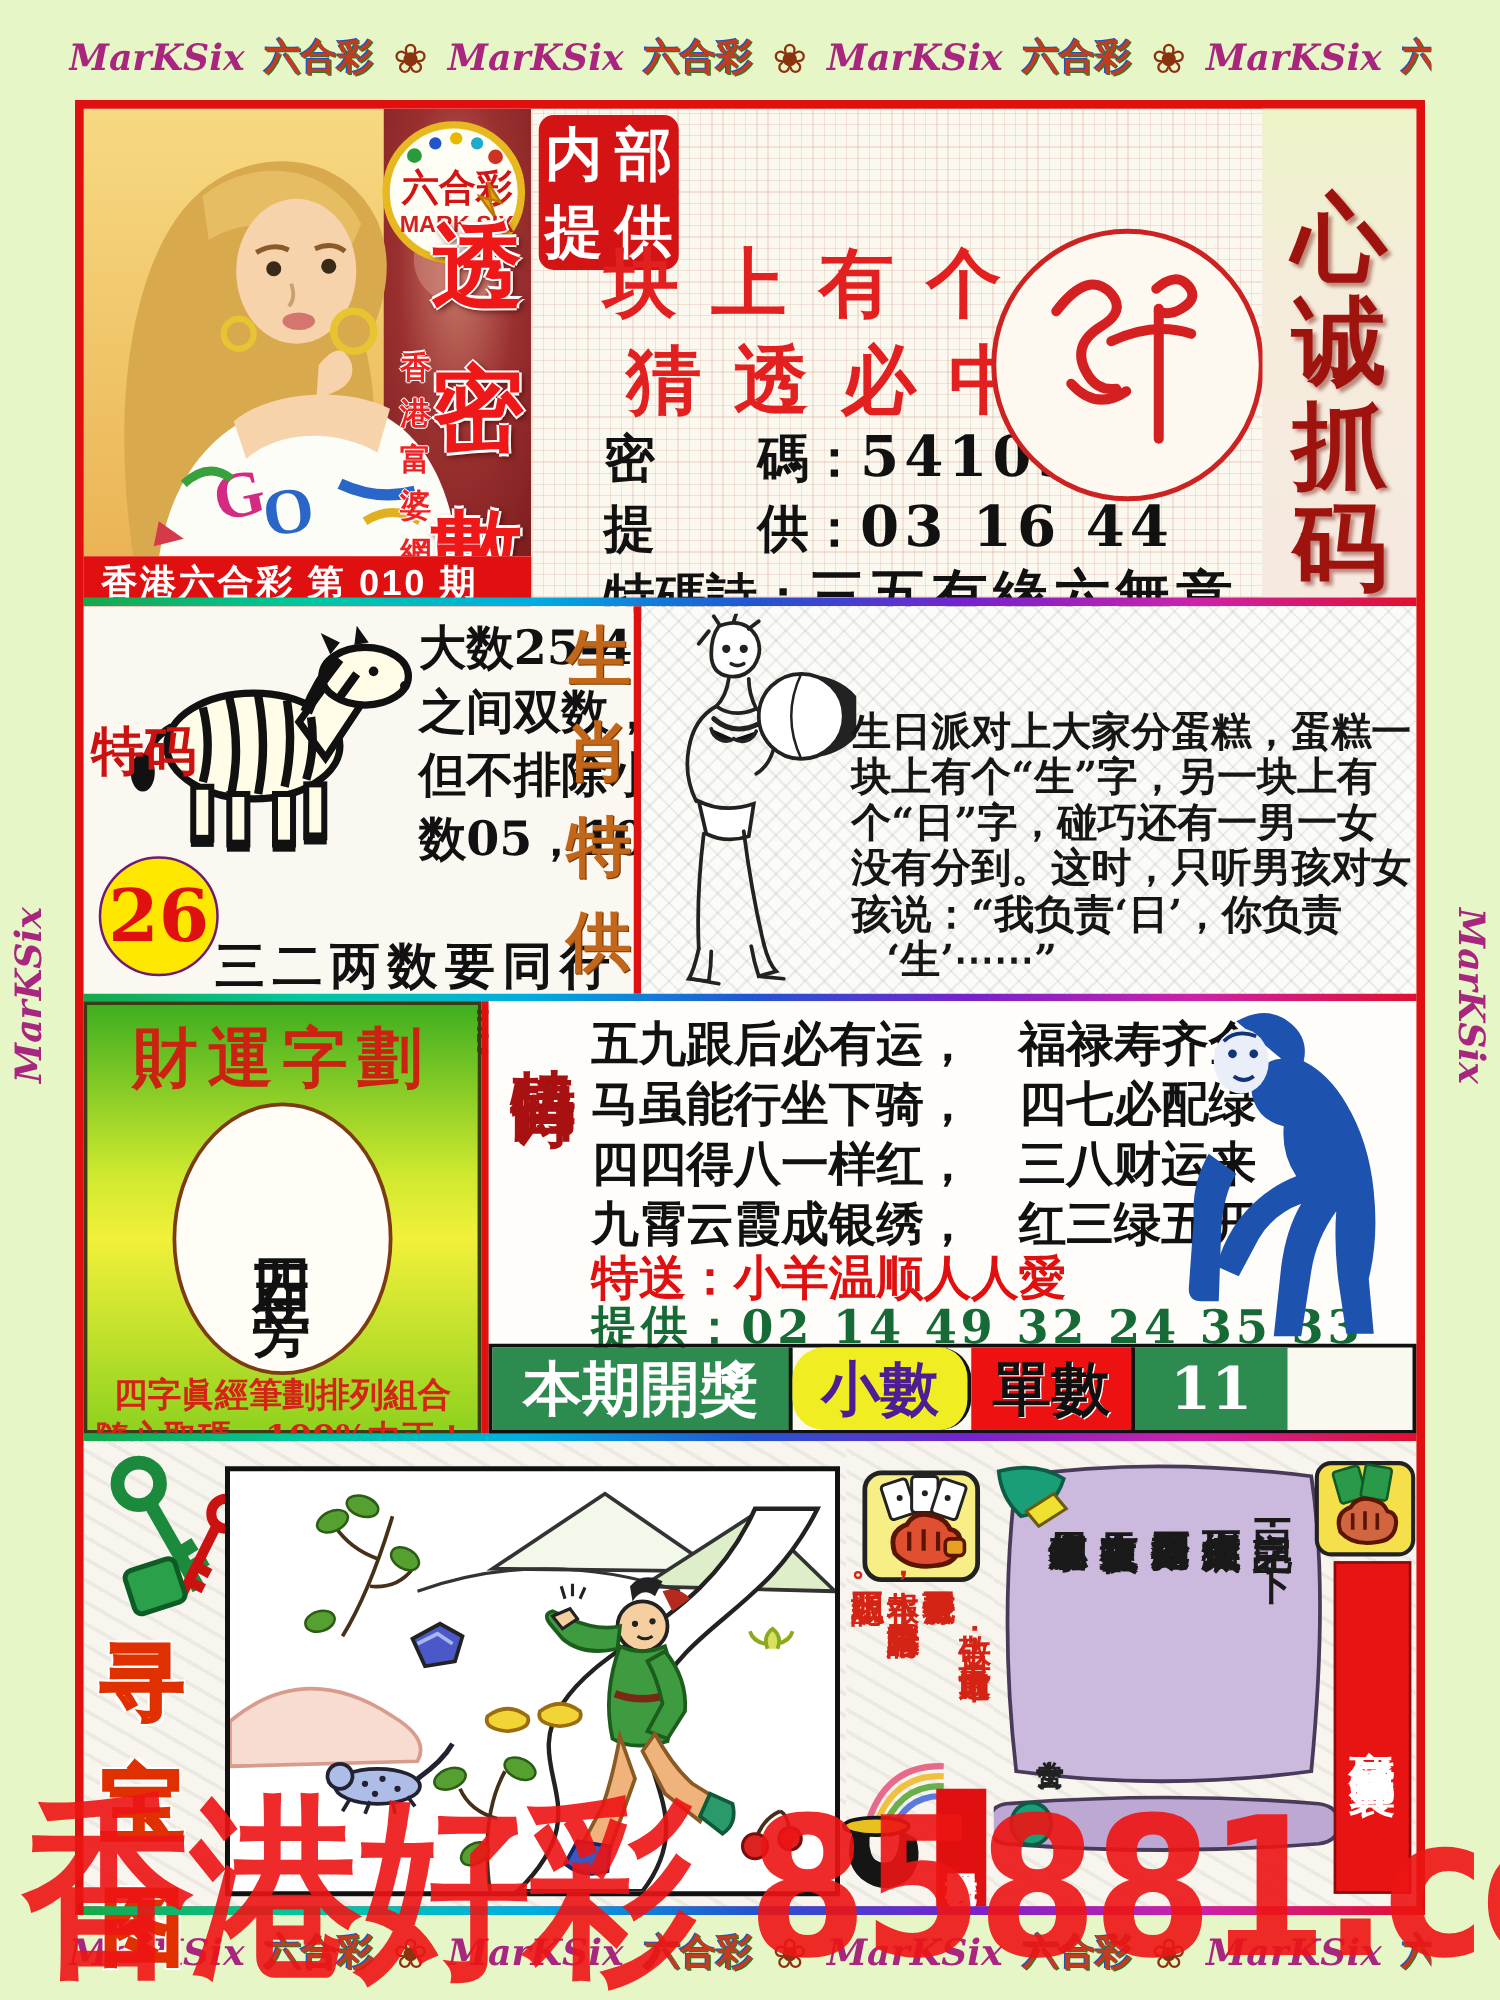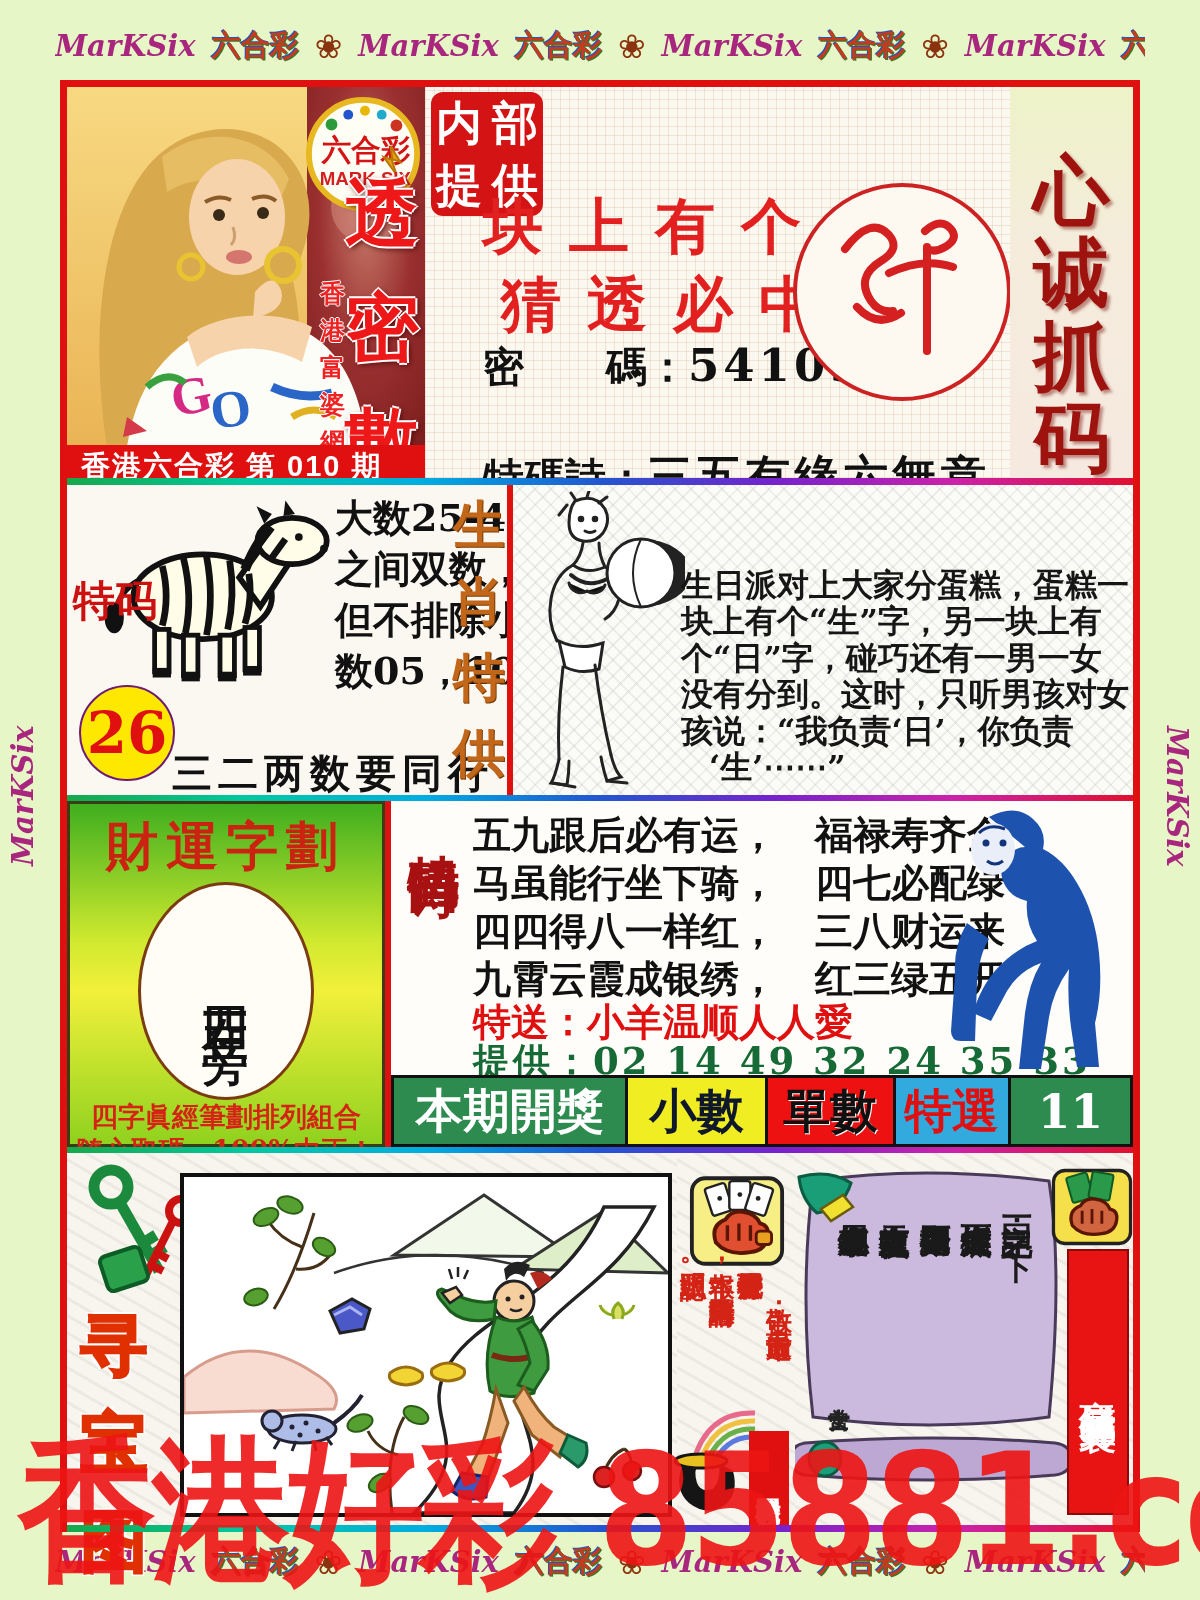--- a/index.html
+++ b/index.html
@@ -104,21 +104,21 @@
   .poem-provide{left:82px;top:236px;font-size:37px;font-weight:bold;color:#156a35;
       font-family:"DejaVu Serif",serif;letter-spacing:3px;white-space:nowrap;}
   
   .result-bar{left:391px;top:1075px;width:742px;height:72px;display:flex;border:3px solid #111;
       box-sizing:border-box;}
   .result-bar .cell{display:flex;align-items:center;justify-content:center;font-weight:bold;
       font-size:47px;border-right:3px solid #111;box-sizing:border-box;
       font-family:"DejaVu Serif",serif;white-space:nowrap;}
   .result-bar .cell:last-child{border-right:none;}
   .c0{width:240px;background:#2e8b50;color:#fff;}
-  .c1{width:143px;background:#f0ee22;color:#0f172a;}
+  .c1{width:143px;background:#f0ee22;color:#4c1d95;border-radius:25px;}
   .c2{width:131px;background:#ee1111;color:#101010;text-shadow:1px 1px 0 #fff;}
   .c3{width:118px;background:#33aadd;color:#e01010;}
   .c4{width:122px;background:#2e8b50;color:#fff;}
   
   .row4bg{background:#f7f5ee;background-image:repeating-linear-gradient(30deg,rgba(150,150,140,.12) 0 3px,transparent 3px 15px);}
   .treasure-panel{left:67px;top:1153px;width:610px;height:372px;}
   .treasure-title{left:14px;top:148px;display:flex;flex-direction:column;gap:8px;
       font-size:66px;font-weight:bold;color:#ffd900;font-family:"DejaVu Serif",serif;
       -webkit-text-stroke:3px #e03000;
       text-shadow:3px 3px 0 #fff,-3px -3px 0 #fff,3px -3px 0 #fff,-3px 3px 0 #fff;}
@@ -276,20 +276,23 @@
     <span>内</span>
       <span>部</span>
     <span>提</span>
       <span>供</span>
   </div>
   <div class="abs slogan" style="left:58px;top:100px;">块上有个</div>
   <div class="abs slogan" style="left:76px;top:178px;">猜透必中</div>
   <div class="abs hrow" style="left:58px;top:252px;">
     <span class="lab">密　　碼：</span><span class="val">5410963</span>
   </div>
+  <div class="abs hrow" style="left:58px;top:308px;">
+    <span class="lab">提　　供：</span><span class="val">03 16 44</span>
+  </div>
   <div class="abs hrow" style="left:58px;top:360px;">
     <span class="lab">特碼詩：</span><span class="val">三五有緣六無意</span>
   </div>
   <div class="abs mystery-circle">
     <svg width="210" height="210" viewBox="0 0 210 210">
       <g stroke="#d42020" stroke-width="8" fill="none" stroke-linecap="round">
         <path d="M48,62 q26,-34 44,-14 q12,14 -8,26 q-26,16 -10,40 q8,12 22,10"></path>
         <path d="M60,120 q20,22 44,6"></path>
         <path d="M128,44 q16,-14 26,-2 q8,10 -6,18 q-10,6 -18,2"></path>
         <path d="M130,60 l0,104"></path>
@@ -431,21 +434,20 @@
       <circle cx="72" cy="40" r="3.5" fill="#13337a"></circle>
     <path d="M56,58 q8,6 16,0" stroke="#13337a" stroke-width="3" fill="none"></path>
     <path d="M48,30 q10,-10 26,-4" stroke="#13337a" stroke-width="3" fill="none"></path>
   </svg>
 </div>
 
 <div class="abs result-bar">
   <div class="cell c0">本期開獎</div>
   <div class="cell c1">小數</div>
   <div class="cell c2">單數</div>
-  <div class="cell c3">特選</div>
   <div class="cell c4">11</div>
 </div>
 
 <div class="abs rainbow" style="left:67px;top:1147px;width:1066px;height:6px;"></div>
 
 <div class="abs treasure-panel row4bg">
   <svg class="abs" style="left:6px;top:6px;" width="135" height="150" viewBox="0 0 135 150">
     <circle cx="38" cy="28" r="17" fill="none" stroke="#1c8a3c" stroke-width="11"></circle>
     <path d="M46,42 L86,112 M78,96 l14,-8 M70,84 l13,-8" stroke="#1c8a3c" stroke-width="11" fill="none"></path>
     <circle cx="108" cy="52" r="12" fill="none" stroke="#cc1111" stroke-width="8"></circle>

